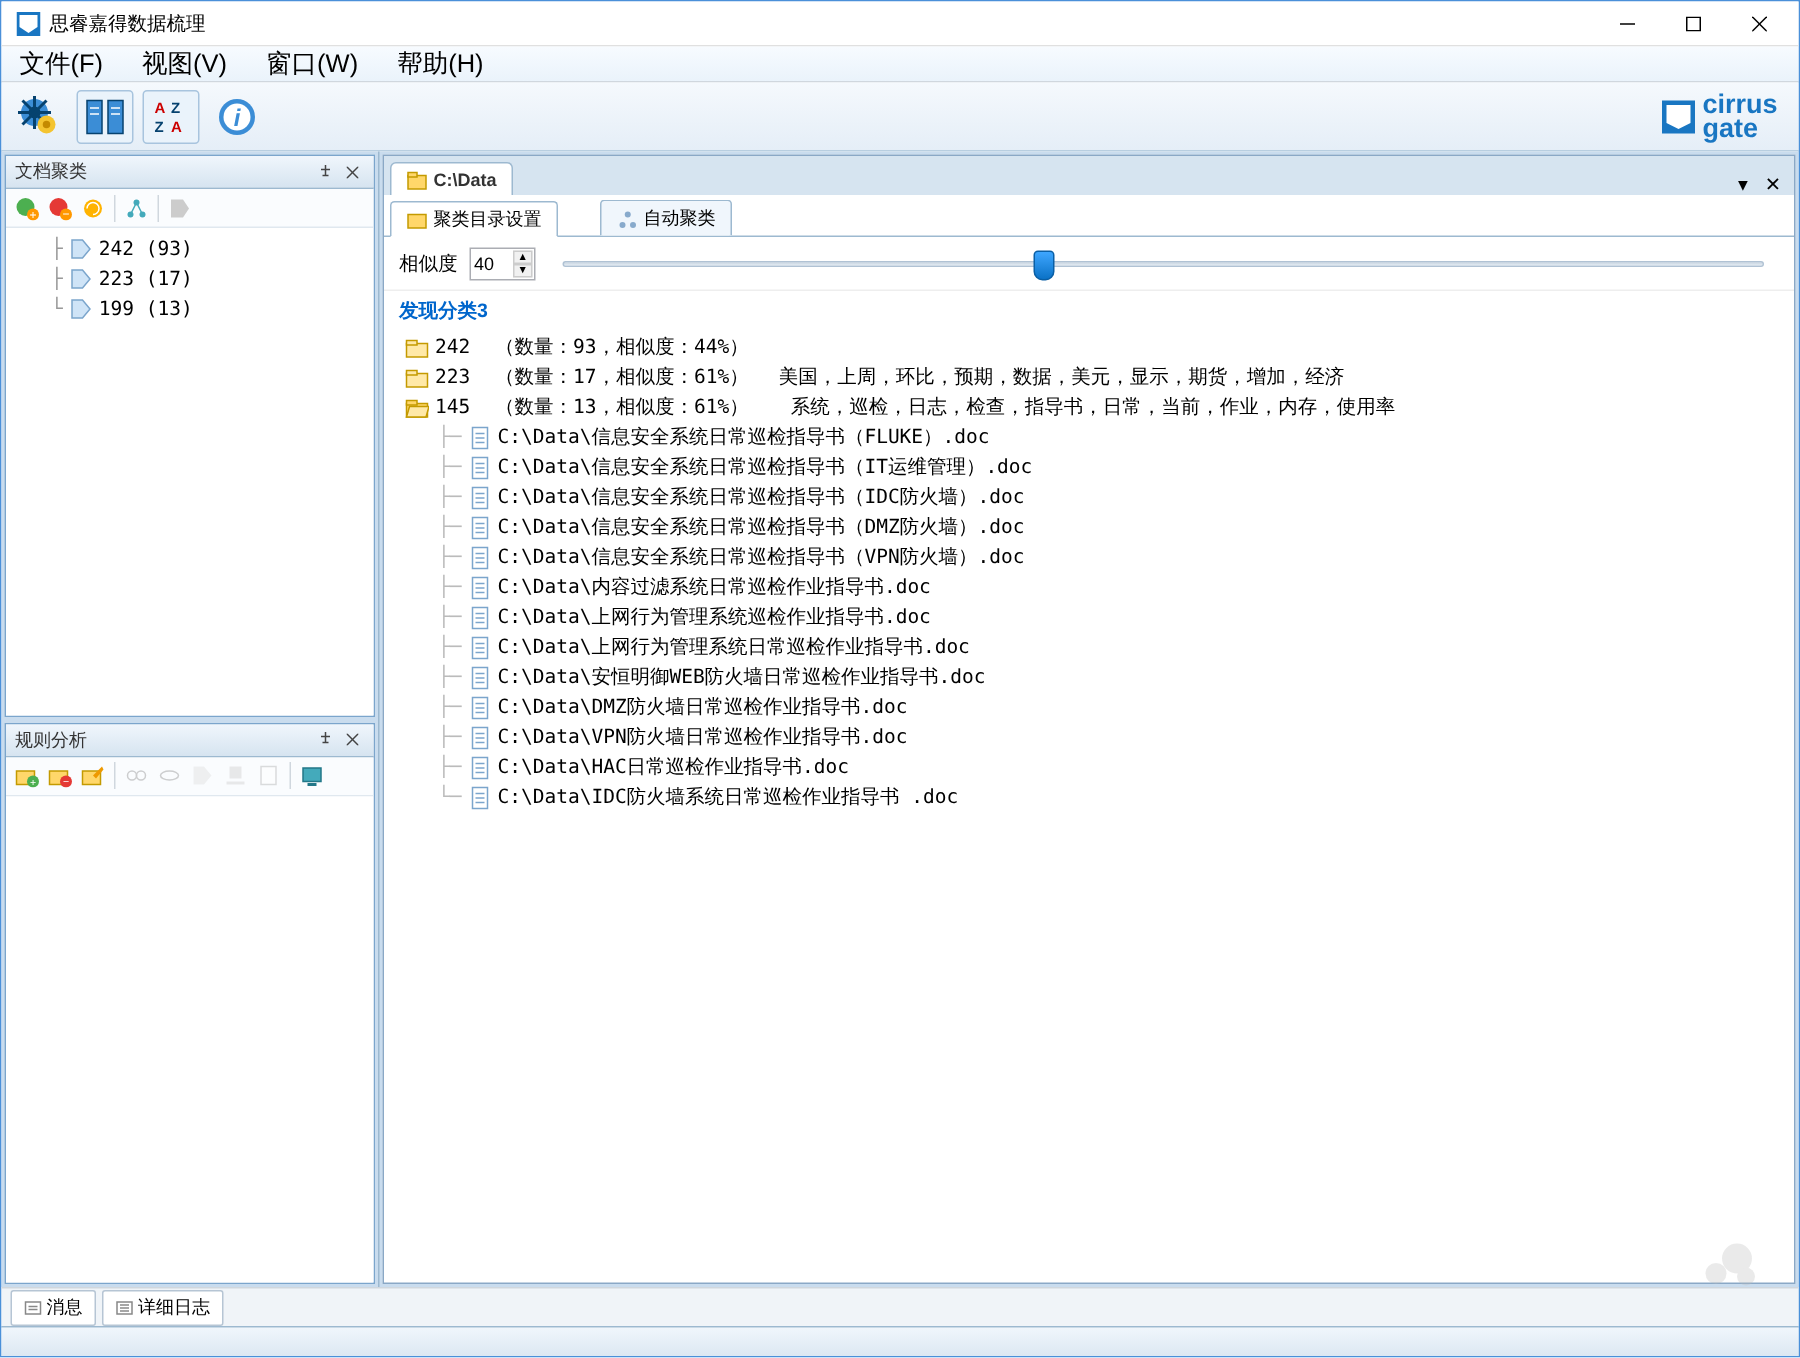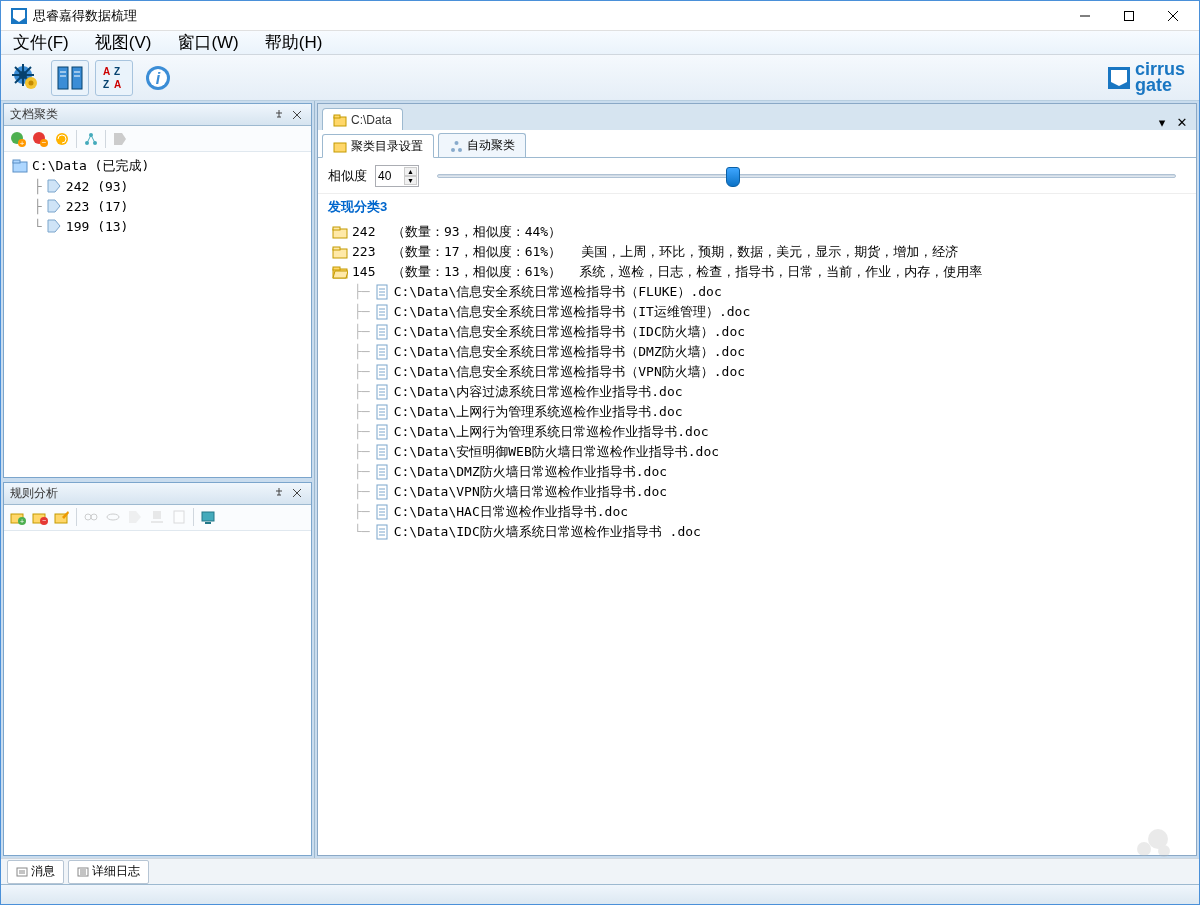--- a/index.html
+++ b/index.html
@@ -11,40 +11,40 @@
 .titlebar-btns { display: flex; }
 .titlebar-btn { width: 44px; height: 28px; display: flex; align-items: center; justify-content: center; cursor: pointer; }
 .menubar { height: 24px; background: linear-gradient(#f7fbff, #eaf3fb); display: flex; align-items: center; padding: 0 8px; gap: 18px; border-bottom: 1px solid #d0d7de; }
 .menubar-item { font-size: 17px; color: #000; cursor: pointer; padding: 2px 4px; }
 .toolbar { height: 46px; background: linear-gradient(#f5f9fd, #e5eef7); display: flex; align-items: center; padding: 0 6px; gap: 6px; border-bottom: 1px solid #b8cee0; }
 .toolbar-btn { height: 36px; min-width: 36px; padding: 0 4px; border: 1px solid transparent; border-radius: 3px; display: flex; align-items: center; justify-content: center; cursor: pointer; }
 .toolbar-btn.group { background: #eaf3fb; border: 1px solid #a8c4de; }
 .brand { margin-left: auto; margin-right: 8px; display: flex; align-items: center; color: #1976c2; font-weight: bold; font-size: 18px; }
 .brand svg { margin-right: 2px; }
 .content { flex: 1; display: flex; background: #c9dcee; min-height: 0; }
-.left-col { width: 314px; display: flex; flex-direction: column; border-right: 1px solid #9db9d0; }
+.left-col { width: 252px; display: flex; flex-direction: column; border-right: 1px solid #9db9d0; }
 .panel { display: flex; flex-direction: column; background: #fff; border: 1px solid #7ba5cc; margin: 2px; }
 .panel.top { flex: 1; min-height: 0; }
 .panel.bottom { flex: 1; min-height: 0; }
 .panel-header { height: 22px; background: linear-gradient(#f0f6fc, #d6e4f0); border-bottom: 1px solid #9db9d0; display: flex; align-items: center; padding: 0 6px; font-size: 12px; color: #333; }
 .panel-header .spacer { flex: 1; }
 .panel-header-btn { width: 16px; height: 16px; display: flex; align-items: center; justify-content: center; cursor: pointer; margin-left: 2px; }
 .panel-toolbar { height: 26px; background: #fafcfe; border-bottom: 1px solid #e0e8ef; display: flex; align-items: center; gap: 2px; padding: 0 4px; }
 .panel-toolbar .tb { width: 20px; height: 20px; display: flex; align-items: center; justify-content: center; cursor: pointer; border-radius: 2px; }
 .panel-toolbar .sep { width: 1px; height: 18px; background: #d0d7de; margin: 0 2px; }
 .panel-body { flex: 1; overflow: auto; background: #fff; padding: 4px; font-family: "SimSun", monospace; font-size: 13px; }
 .tree-node { display: flex; align-items: center; height: 20px; white-space: nowrap; }
 .tree-node.child { padding-left: 26px; }
 .tree-conn { color: #999; font-family: monospace; }
 .right-col { flex: 1; display: flex; flex-direction: column; background: #fff; border: 1px solid #8aa8c6; margin: 2px; min-width: 0; }
 .tabstrip { height: 26px; display: flex; align-items: flex-end; background: #d6e4f0; padding: 0 4px; }
-.main-tab { height: 22px; padding: 2px 10px; background: #fff; border: 1px solid #9db9d0; border-bottom: none; border-radius: 4px 4px 0 0; font-size: 12px; font-weight: normal; color: #333; display: flex; align-items: center; margin-right: 4px; }
+.main-tab { height: 22px; padding: 2px 10px; background: #fff; border: 1px solid #9db9d0; border-bottom: none; border-radius: 4px 4px 0 0; font-size: 12px; font-weight: bold; color: #333; display: flex; align-items: center; margin-right: 4px; }
 .tabstrip .spacer { flex: 1; }
 .tabstrip .tb-ctrl { width: 16px; height: 16px; display: flex; align-items: center; justify-content: center; cursor: pointer; margin: 0 2px; }
-.subtabstrip { height: 28px; display: flex; align-items: flex-end; background: #fff; border-bottom: 1px solid #9db9d0; padding: 2px 4px 0; }
+.subtabstrip { height: 28px; display: flex; align-items: flex-end; background: #fff; border-bottom: 1px solid #9db9d0; padding: 2px 4px 0; gap: 24px; }
 .subtab { height: 24px; padding: 2px 10px; background: #f0f6fc; border: 1px solid #9db9d0; border-bottom: none; border-radius: 3px 3px 0 0; font-size: 12px; margin-right: 4px; display: flex; align-items: center; gap: 4px; cursor: pointer; }
 .subtab.active { background: #fff; border-bottom: 1px solid #fff; margin-bottom: -1px; }
 .cluster-ctrl { height: 36px; display: flex; align-items: center; padding: 6px 10px; gap: 8px; border-bottom: 1px solid #eee; }
 .spinbox { width: 44px; height: 22px; border: 1px solid #abadb3; display: flex; align-items: center; padding: 0 2px; font-size: 12px; position: relative; }
 .spin-arrows { position: absolute; right: 1px; top: 1px; bottom: 1px; width: 13px; display: flex; flex-direction: column; }
 .spin-arrows div { flex: 1; background: #f1f1f1; border: 1px solid #ccc; font-size: 7px; display: flex; align-items: center; justify-content: center; cursor: pointer; }
 .slider-track { flex: 1; height: 4px; background: linear-gradient(#c8d4e0, #e7eef5); border: 1px solid #b0c2d4; border-radius: 2px; position: relative; margin: 0 10px; }
 .slider-thumb { position: absolute; top: -8px; width: 14px; height: 20px; background: linear-gradient(#3ea6ff, #0b72c6); border: 1px solid #0a5fa5; border-radius: 3px 3px 6px 6px; cursor: pointer; }
 .found-header { padding: 4px 10px; color: #0066cc; font-weight: bold; font-size: 13px; }
 .result-tree { flex: 1; overflow: auto; padding: 2px 4px; font-family: "SimSun", monospace; font-size: 13px; line-height: 20px; }
@@ -199,27 +199,20 @@
               </svg>
             </span>
           <span class="sep"></span>
           <span class="tb">
               <svg width="16" height="16">
                 <path d="M2 2 L10 2 L14 8 L10 14 L2 14 Z" fill="#ccc"></path>
               </svg>
             </span>
         </div>
         <div class="panel-body">
-          <div class="tree-node">
-            <svg class="r-icon" width="16" height="16">
-                <rect x="1" y="4" width="14" height="10" fill="#aed7ff" stroke="#5b8fc6"></rect>
-                <rect x="1" y="2" width="7" height="3" fill="#aed7ff" stroke="#5b8fc6"></rect>
-              </svg>
-            <span>C:\Data (已完成)</span>
-          </div>
           <div class="tree-node child">
             <span class="tree-conn">├</span>
             <svg class="r-icon" width="16" height="16">
                 <path d="M2 2 L9 2 L14 8 L9 14 L2 14 Z" fill="#cfe4f7" stroke="#7ba5cc"></path>
               </svg>
             <span>242 (93)</span>
           </div>
           <div class="tree-node child">
             <span class="tree-conn">├</span>
             <svg class="r-icon" width="16" height="16">
@@ -376,21 +369,21 @@
             <span style="margin-left:20px">美国，上周，环比，预期，数据，美元，显示，期货，增加，经济</span>
           </div>
           <div class="r-row" style="padding-left: 6px;">
             <svg class="r-icon" width="16" height="16">
               <rect x="1" y="5" width="14" height="9" fill="#ffd76a" stroke="#c49a00"></rect>
               <rect x="1" y="3" width="7" height="3" fill="#ffd76a" stroke="#c49a00"></rect>
               <path d="M3 7 L16 7 L14 14 L1 14 Z" fill="#ffe9a8" stroke="#c49a00"></path>
             </svg>
             <span style="width:40px;display:inline-block">145</span>
             <span>（数量：13，相似度：61%）</span>
-            <span style="margin-left:18px">系统，巡检，日志，检查，指导书，日常，当前，作业，内存，使用率</span>
+            <span style="margin-left:28px">系统，巡检，日志，检查，指导书，日常，当前，作业，内存，使用率</span>
           </div>
           <div class="r-row" style="padding-left: 32px;">
             <span class="tree-conn" style="color:#bbb">├─</span>
             <svg class="r-icon" width="16" height="16">
               <rect x="3" y="1" width="10" height="14" fill="#fff" stroke="#7ba5cc"></rect>
               <line x1="5" y1="5" x2="11" y2="5" stroke="#7ba5cc"></line>
               <line x1="5" y1="8" x2="11" y2="8" stroke="#7ba5cc"></line>
               <line x1="5" y1="11" x2="11" y2="11" stroke="#7ba5cc"></line>
             </svg>
             <span>C:\Data\信息安全系统日常巡检指导书（FLUKE）.doc</span>

